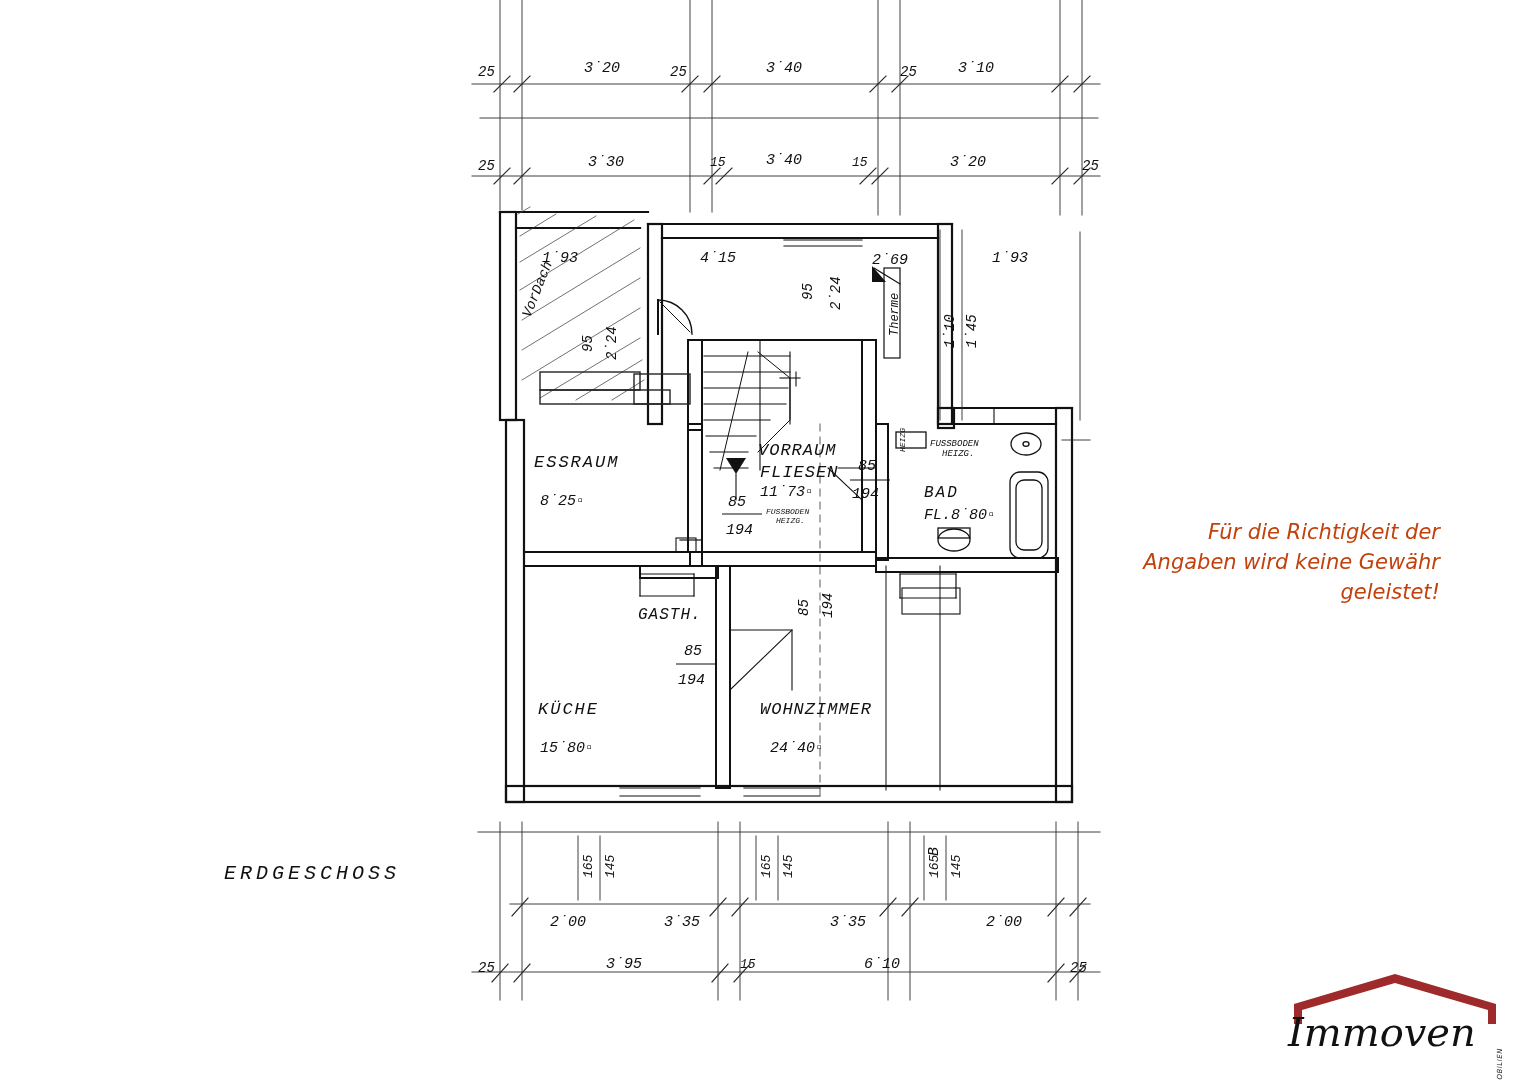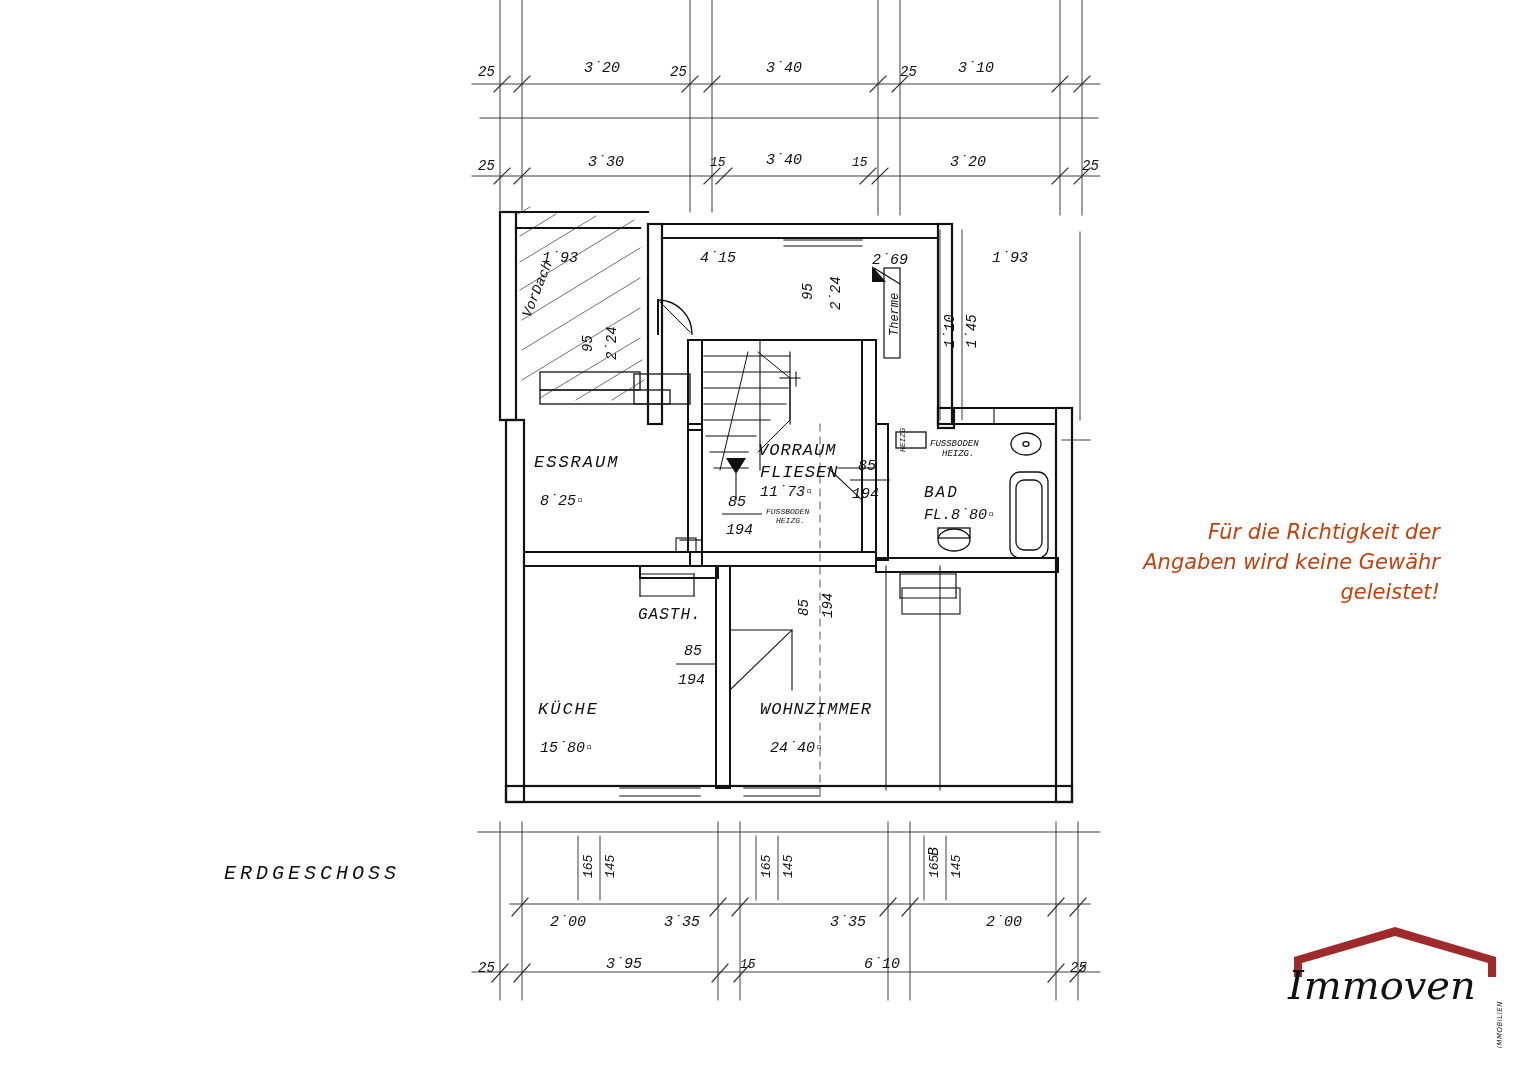--- a/index.html
+++ b/index.html
@@ -44,21 +44,21 @@
     top: 862px;
     font-size: 20px;
     letter-spacing: 4px;
     font-family: "Liberation Mono", monospace;
     color: #111;
   }
   
   .logo {
     position: absolute;
     left: 1288px;
-    top: 925px;
+    top: 972px;
     width: 214px;
     height: 80px;
   }
   .logo-word {
     position: absolute;
     left: 0;
     bottom: 0;
     font-size: 40px;
     letter-spacing: 0px;
     font-family: "DejaVu Serif", serif;

